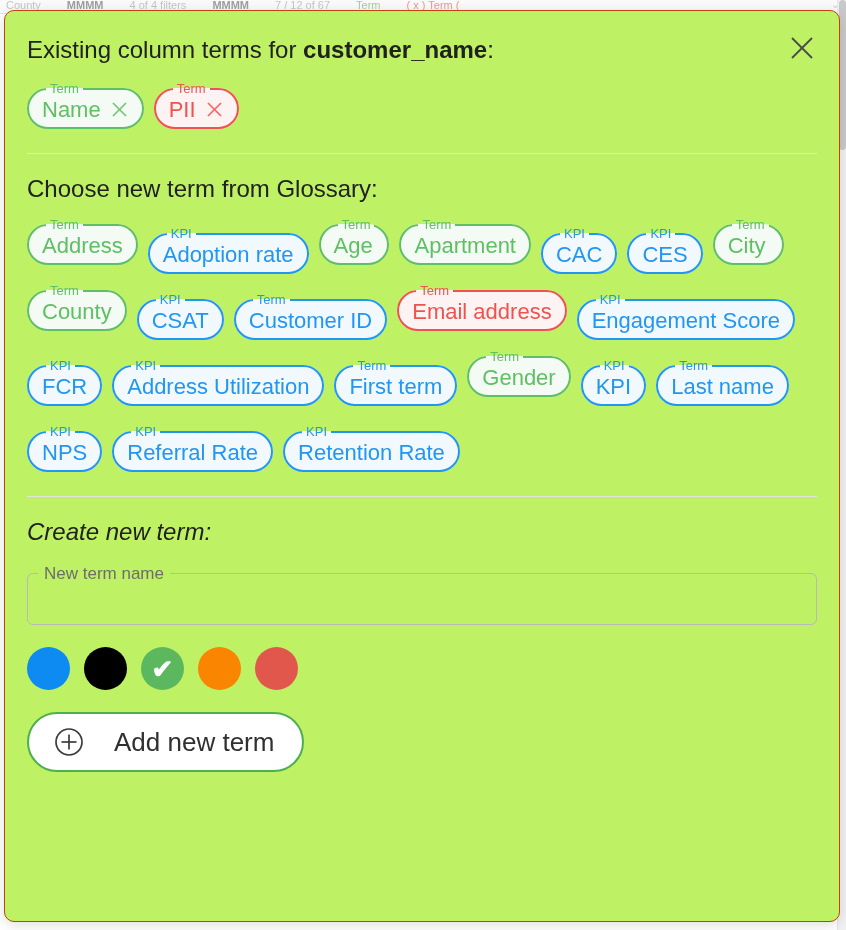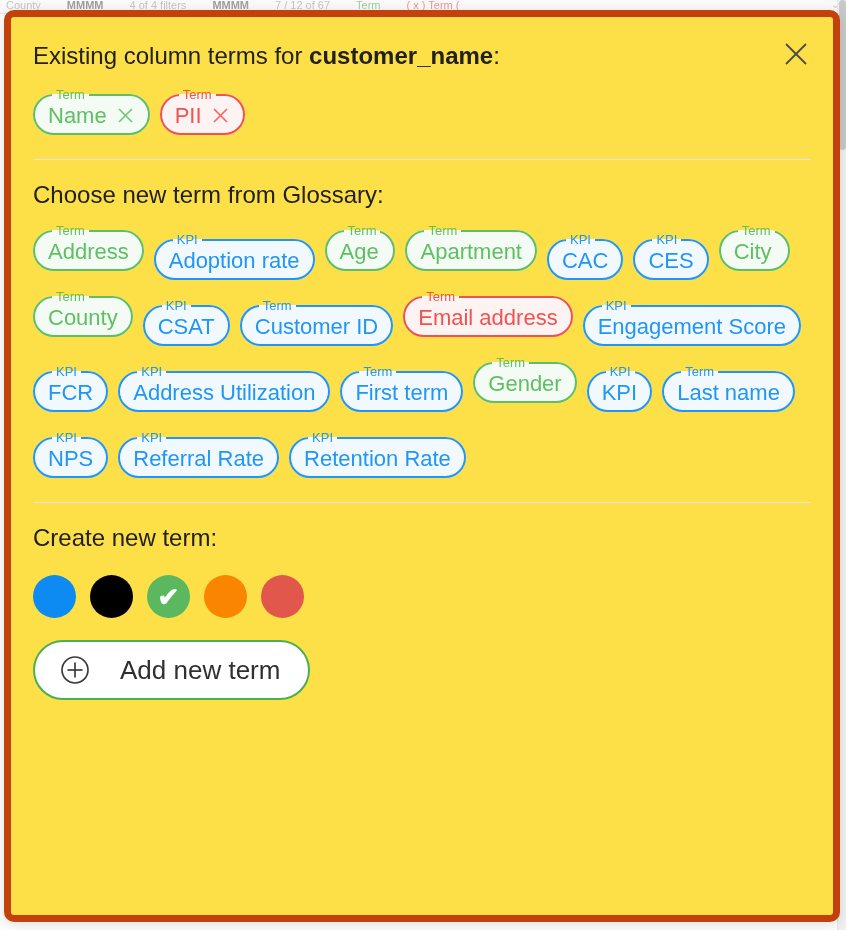--- a/index.html
+++ b/index.html
@@ -54,22 +54,22 @@
     border-radius: 4px;
   }
 
   
   #dialog {
     position: absolute;
     left: 4px;
     top: 10px;
     width: 836px;
     height: 912px;
-    background: #fde047;
-    border: 7px solid #c2410c;
+    background: #bef264;
+    border: 1px solid #c2410c;
     border-radius: 10px;
     box-shadow: 0 3px 14px rgba(0,0,0,.13);
     padding: 20px 22px 0 22px;
     z-index: 2;
     overflow: hidden;
   }
 
   .close-btn {
     position: absolute;
     top: 20px; right: 20px;
@@ -347,22 +347,26 @@
         <span class="chip-label">Referral Rate</span>
       </fieldset>
       <fieldset class="chip blue">
         <legend>KPI</legend>
         <span class="chip-label">Retention Rate</span>
       </fieldset>
     </div>
 
   <hr class="divider">
 
-  <h2 class="section-title" style="margin-top:20px;">Create new term:</h2>
-
+  <h2 class="section-title" style="margin-top:20px;font-style:italic;">Create new term:</h2>
+
+  <fieldset class="field">
+    <legend>New term name</legend>
+    <input type="text" placeholder="" style="">
+  </fieldset>
 
   <div class="swatch-row" id="swatch-row">
       <div class="swatch" style="background: rgb(13, 139, 242);"></div>
       <div class="swatch" style="background: rgb(0, 0, 0);"></div>
       <div class="swatch" style="background: rgb(92, 184, 95);">
         <span class="check">✔</span>
       </div>
       <div class="swatch" style="background: rgb(249, 133, 0);"></div>
       <div class="swatch" style="background: rgb(226, 87, 76);"></div>
     </div>

